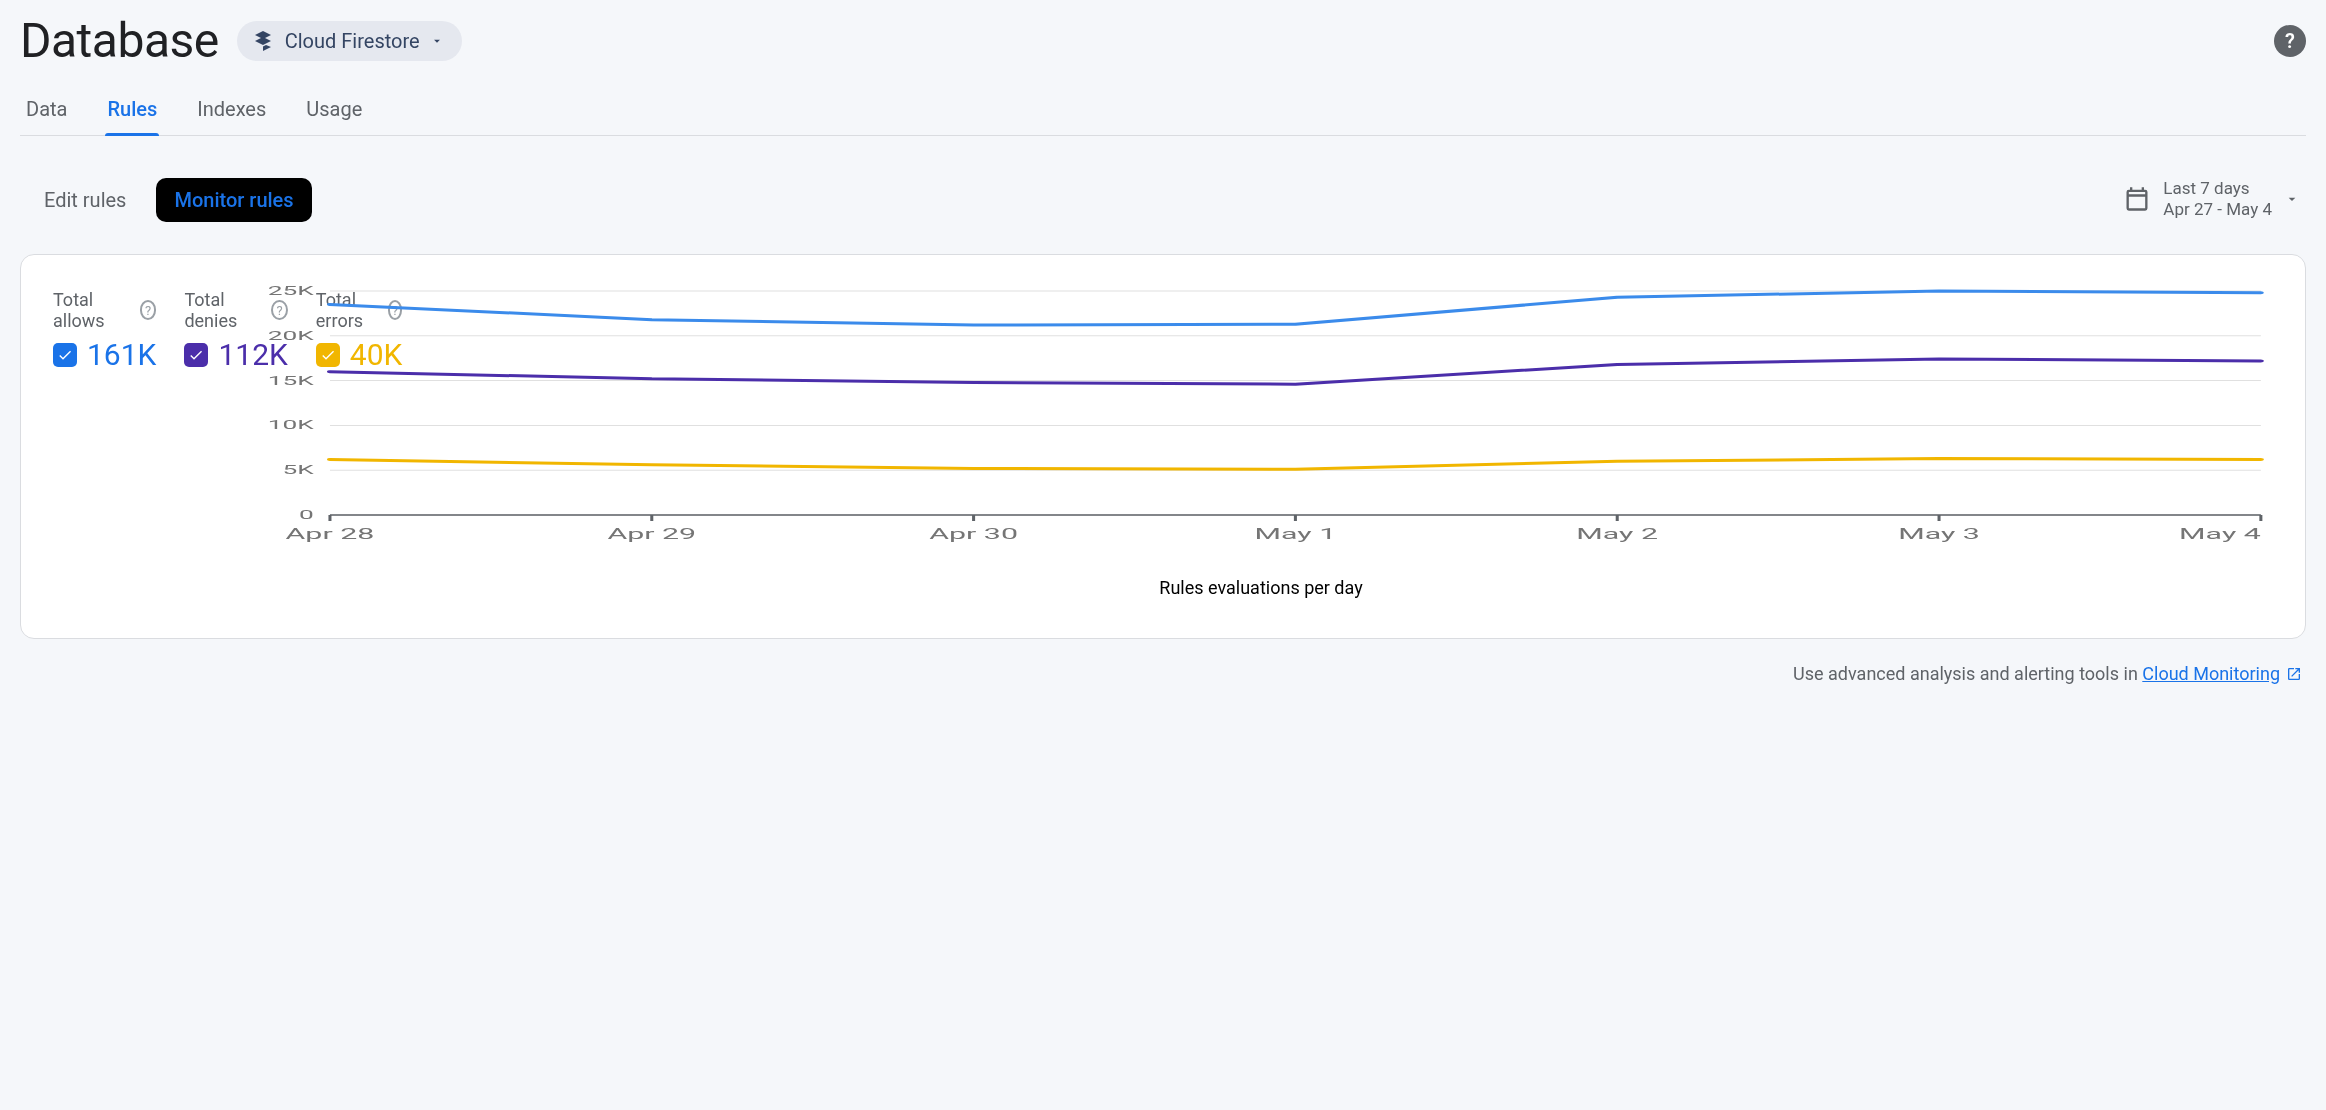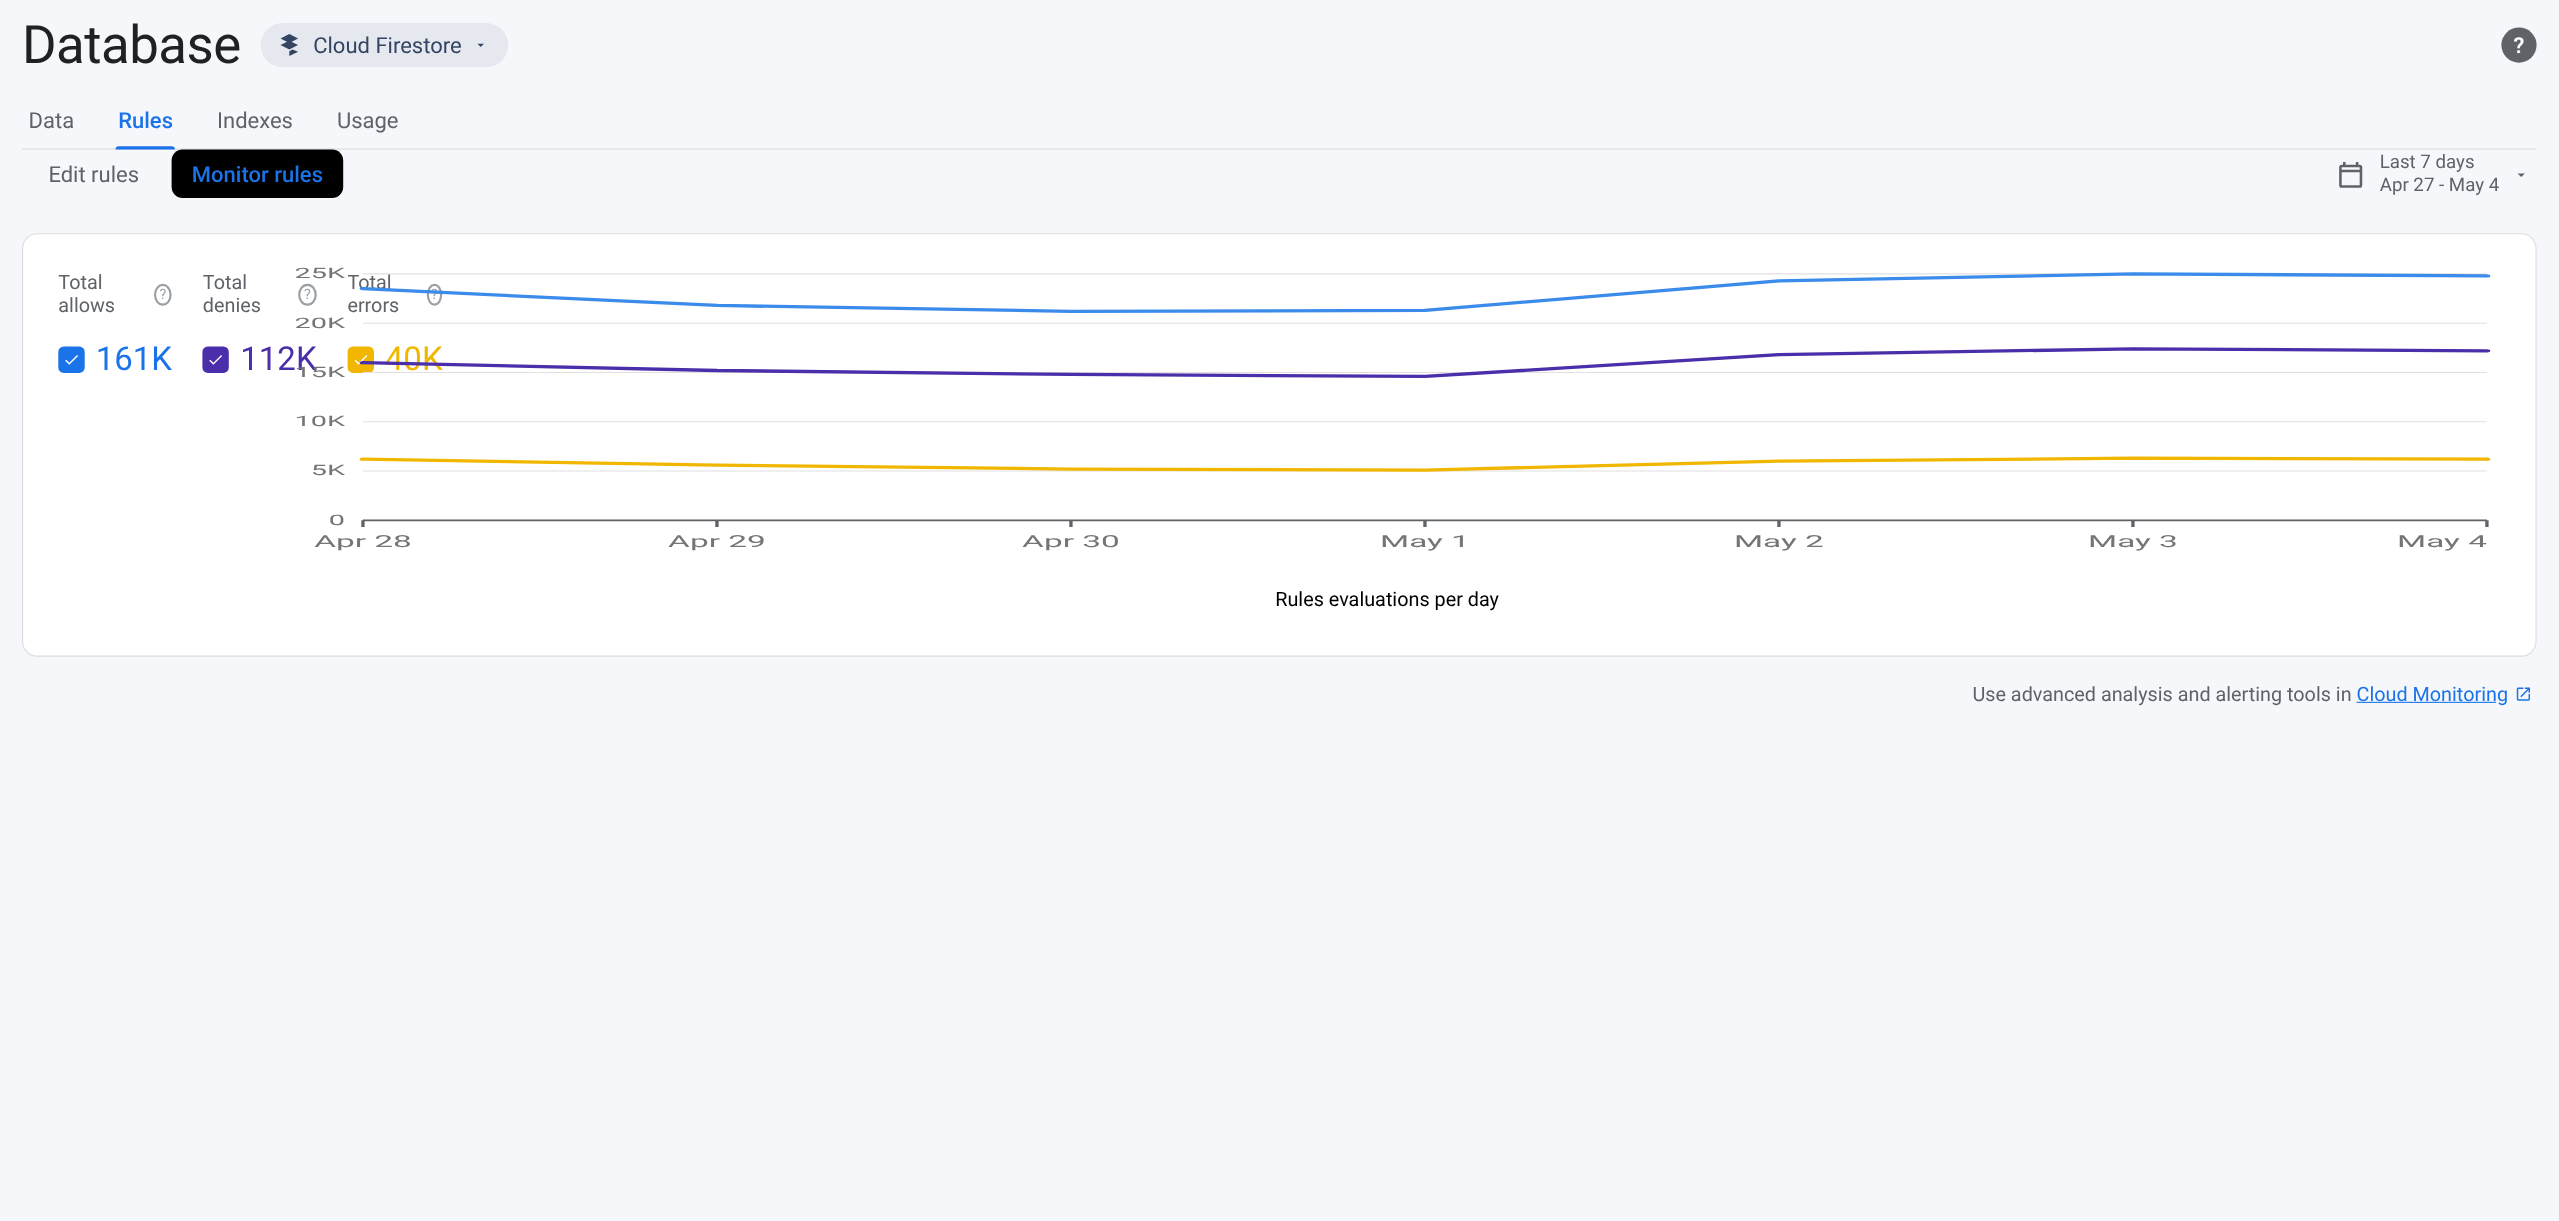--- a/index.html
+++ b/index.html
@@ -15,36 +15,36 @@
   .header-spacer { flex:1; }
   .help-btn { width:32px; height:32px; border-radius:50%; background:#5f6368; color:#fff; display:flex; align-items:center; justify-content:center; font-size:20px; font-weight:600; cursor:pointer; }
 
   
   .tabs { display:flex; gap:36px; margin-top:28px; border-bottom:1px solid #dadce0; padding-left:4px; }
   .tab { padding:0 2px 14px 2px; font-size:20px; color:#5f6368; cursor:pointer; position:relative; }
   .tab.active { color:#1a73e8; font-weight:500; }
   .tab.active::after { content:""; position:absolute; left:0; right:0; bottom:-1px; height:3px; background:#1a73e8; border-radius:3px 3px 0 0; }
 
   
-  .subbar { display:flex; align-items:flex-end; padding:0 6px; }
+  .subbar { display:flex; align-items:flex-start; margin-top:42px; padding:0 6px; }
   .pill-group { display:flex; gap:12px; }
   .pill { padding:10px 18px; border-radius:10px; font-size:20px; color:#5f6368; cursor:pointer; }
   .pill.active { background:#000000; color:#1a73e8; font-weight:500; }
   .subbar-spacer { flex:1; }
   .date-picker { display:flex; align-items:center; gap:12px; cursor:pointer; color:#5f6368; }
   .date-picker .cal-icon svg { display:block; }
   .date-text { display:flex; flex-direction:column; line-height:1.25; font-size:17px; }
   .date-picker .caret svg { display:block; }
 
   
   .card { margin-top:32px; background:#fff; border:1px solid #dadce0; border-radius:14px; padding:30px 32px 40px 32px; display:flex; gap:36px; }
   .legend-col { width:160px; display:flex; flex-direction:row; gap:28px; padding-top:4px; }
   .legend-item .li-head { display:flex; align-items:center; gap:10px; color:#5f6368; font-size:18px; }
   .li-help { width:20px; height:20px; border:2px solid #9aa0a6; border-radius:50%; display:inline-flex; align-items:center; justify-content:center; font-size:13px; color:#9aa0a6; }
-  .li-row { display:flex; align-items:center; gap:10px; margin-top:20px;text-align:center; }
+  .li-row { display:flex; align-items:center; gap:10px; margin-top:6px;text-align:center; }
   .li-check { width:24px; height:24px; border-radius:5px; display:inline-flex; align-items:center; justify-content:center; color:#fff; cursor:pointer; }
   .li-check svg { width:16px; height:16px; }
   .li-value { font-size:30px; font-weight:400; }
 
   .chart-col { flex:1; position:relative; }
   .chart-wrap { position:relative; width:100%; height:260px; }
   .chart-svg { position:absolute; inset:0; width:100%; height:100%; }
   .grid-line { stroke:#e0e0e0; stroke-width:1; }
   .axis-line { stroke:#5f6368; stroke-width:1.5; }
   .y-label { font-size:13px; fill:#757575; text-anchor:end; }

